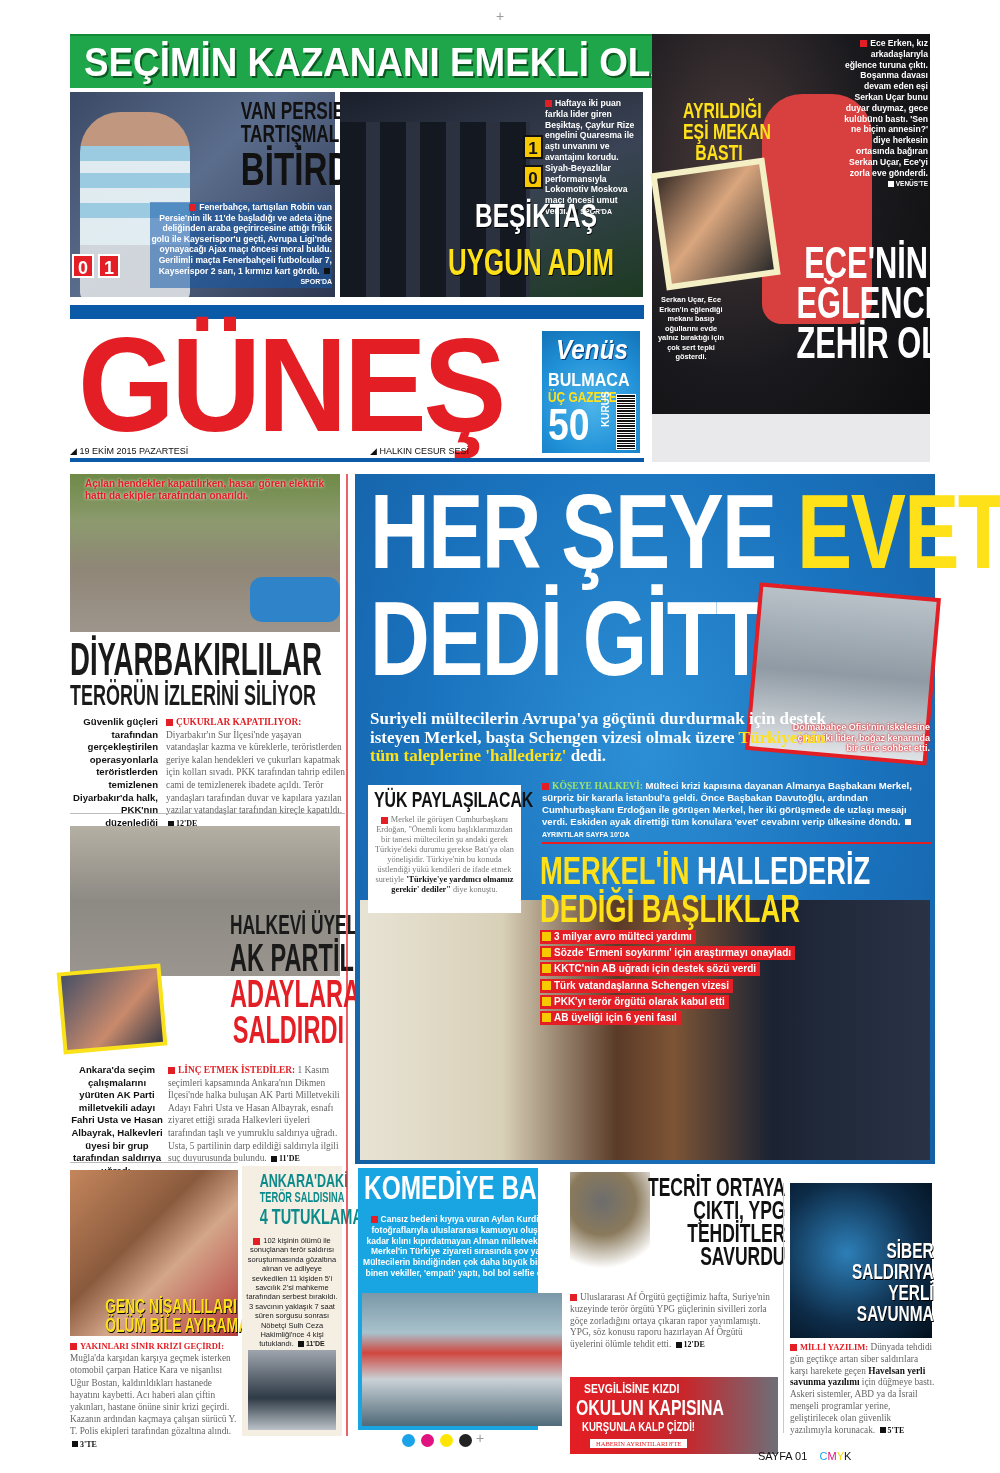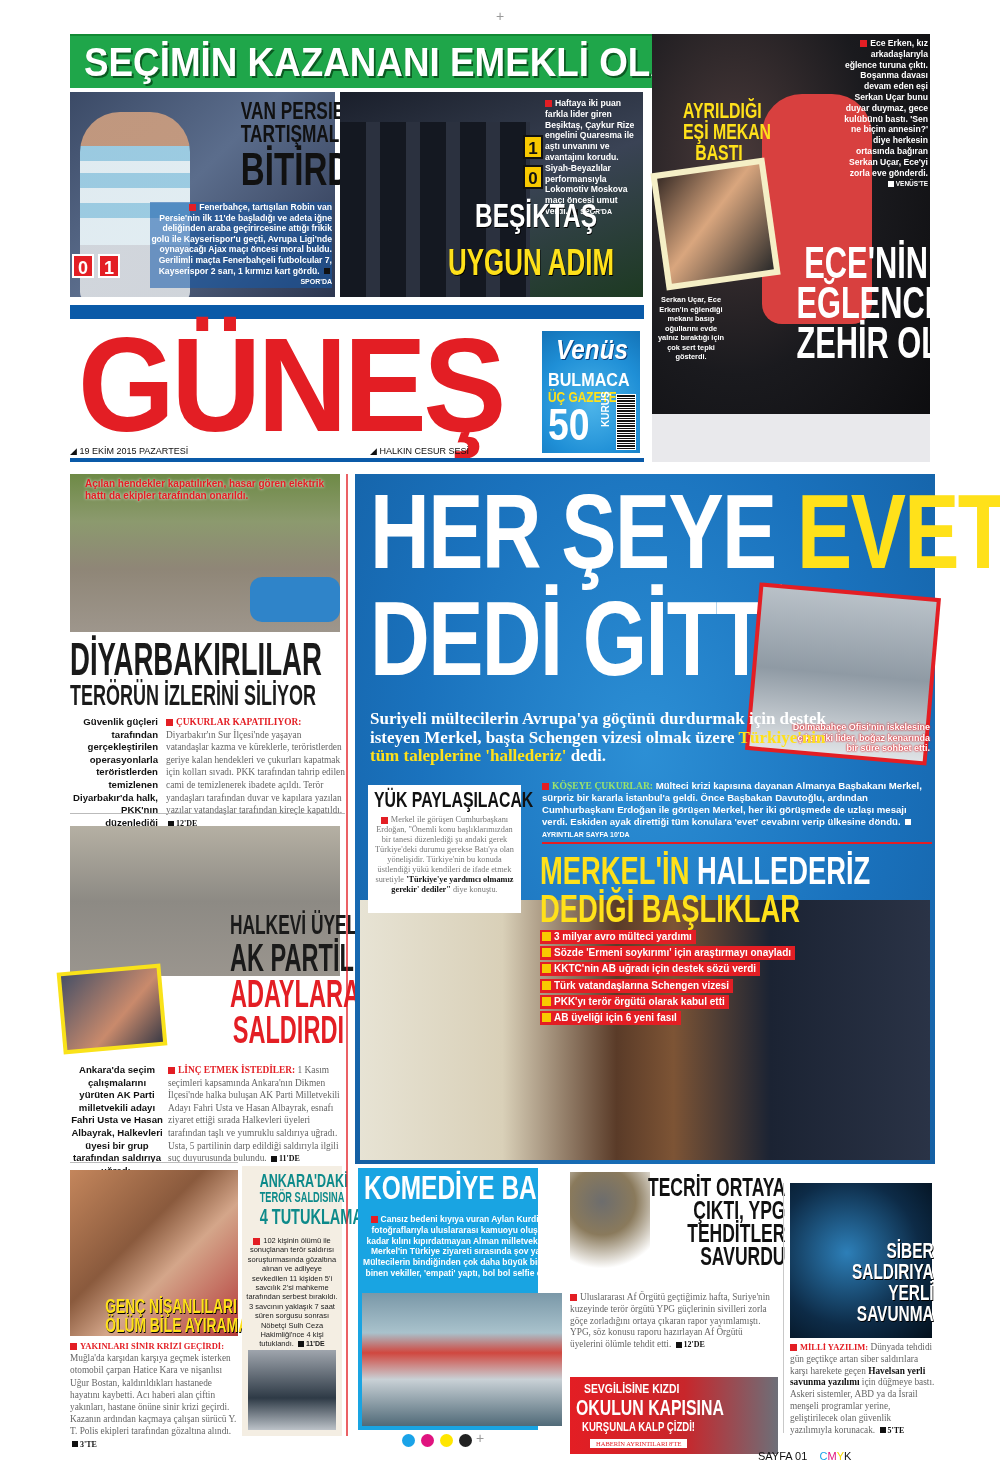--- a/index.html
+++ b/index.html
@@ -239,25 +239,25 @@
     <div class="in"></div>
   </div>
 <div id="dolma-cap" class="abs">Dolmabahçe Ofisi'nin iskelesine çıkan iki lider, boğaz kenarında bir süre sohbet etti.</div>
 <div id="main-deck" class="abs">
   <span>Suriyeli mültecilerin Avrupa'ya göçünü durdurmak için destek isteyen Merkel, başta Schengen vizesi olmak üzere </span><span class="hl">Türkiye'nin tüm taleplerine 'hallederiz'</span><span> dedi.</span>
 </div>
 <div id="merkel-photo" class="abs photo"></div>
 <div id="yuk" class="abs">
   <div class="t">YÜK PAYLAŞILACAK</div>
   <div class="b">
-    <span class="red-sq"></span><span>Merkel ile görüşen Cumhurbaşkanı Erdoğan, "Önemli konu başlıklarımızdan bir tanesi düzenlediği şu andaki gerek Türkiye'deki durumu gerekse Batı'ya olan yönelişidir. Türkiye'nin bu konuda üstlendiği yükü kendileri de ifade etmek suretiyle </span><b style="color:#111">'Türkiye'ye yardımcı olmamız gerekir' dediler"</b><span> diye konuştu.</span>
+    <span class="red-sq"></span><span>Merkel ile görüşen Cumhurbaşkanı Erdoğan, "Önemli konu başlıklarımızdan bir tanesi mültecilerin şu andaki gerek Türkiye'deki durumu gerekse Batı'ya olan yönelişidir. Türkiye'nin bu konuda üstlendiği yükü kendileri de ifade etmek suretiyle </span><b style="color:#111">'Türkiye'ye yardımcı olmamız gerekir' dediler"</b><span> diye konuştu.</span>
   </div>
 </div>
 <div id="koseye" class="abs">
-  <span class="red-sq"></span><span class="g">KÖŞEYE ÇUKURLAR:</span> <span>Mülteci krizi kapısına dayanan Almanya Başbakanı Merkel, sürpriz bir kararla İstanbul'a geldi. Önce Başbakan Davutoğlu, ardından Cumhurbaşkanı Erdoğan ile görüşen Merkel, her iki görüşmede de uzlaşı mesajı verdi. Eskiden ayak direttiği tüm konulara 'evet' cevabını verip ülkesine döndü.</span>
+  <span class="red-sq"></span><span class="g">KÖŞEYE HALKEVİ:</span> <span>Mülteci krizi kapısına dayanan Almanya Başbakanı Merkel, sürpriz bir kararla İstanbul'a geldi. Önce Başbakan Davutoğlu, ardından Cumhurbaşkanı Erdoğan ile görüşen Merkel, her iki görüşmede de uzlaşı mesajı verdi. Eskiden ayak direttiği tüm konulara 'evet' cevabını verip ülkesine döndü.</span>
   <span class="black-sq" style="background:#fff"></span><span style="font-size:7px">AYRINTILAR SAYFA 10'DA</span>
 </div>
 <div id="red-divider" class="abs"></div>
 <div id="merkel-hl" class="abs">
   <div><span>MERKEL'İN </span><span class="w">HALLEDERİZ</span></div>
   <div>DEDİĞİ BAŞLIKLAR</div>
 </div>
 <ul id="merkel-list" class="abs">
   <li>
       <span class="sq"></span>

